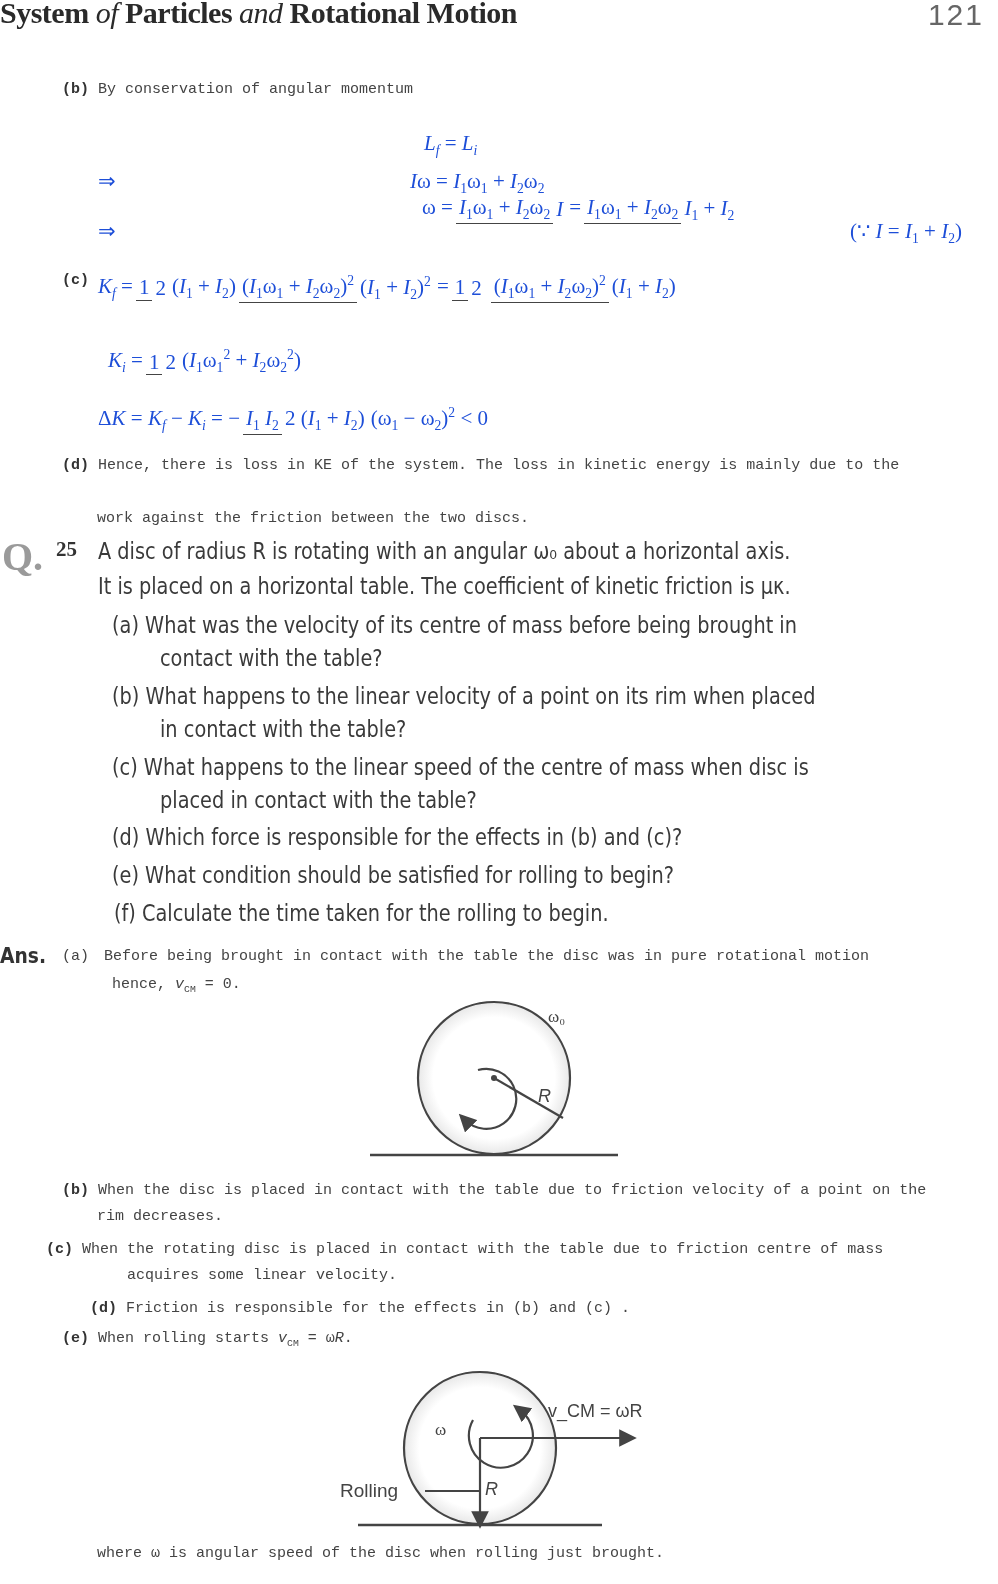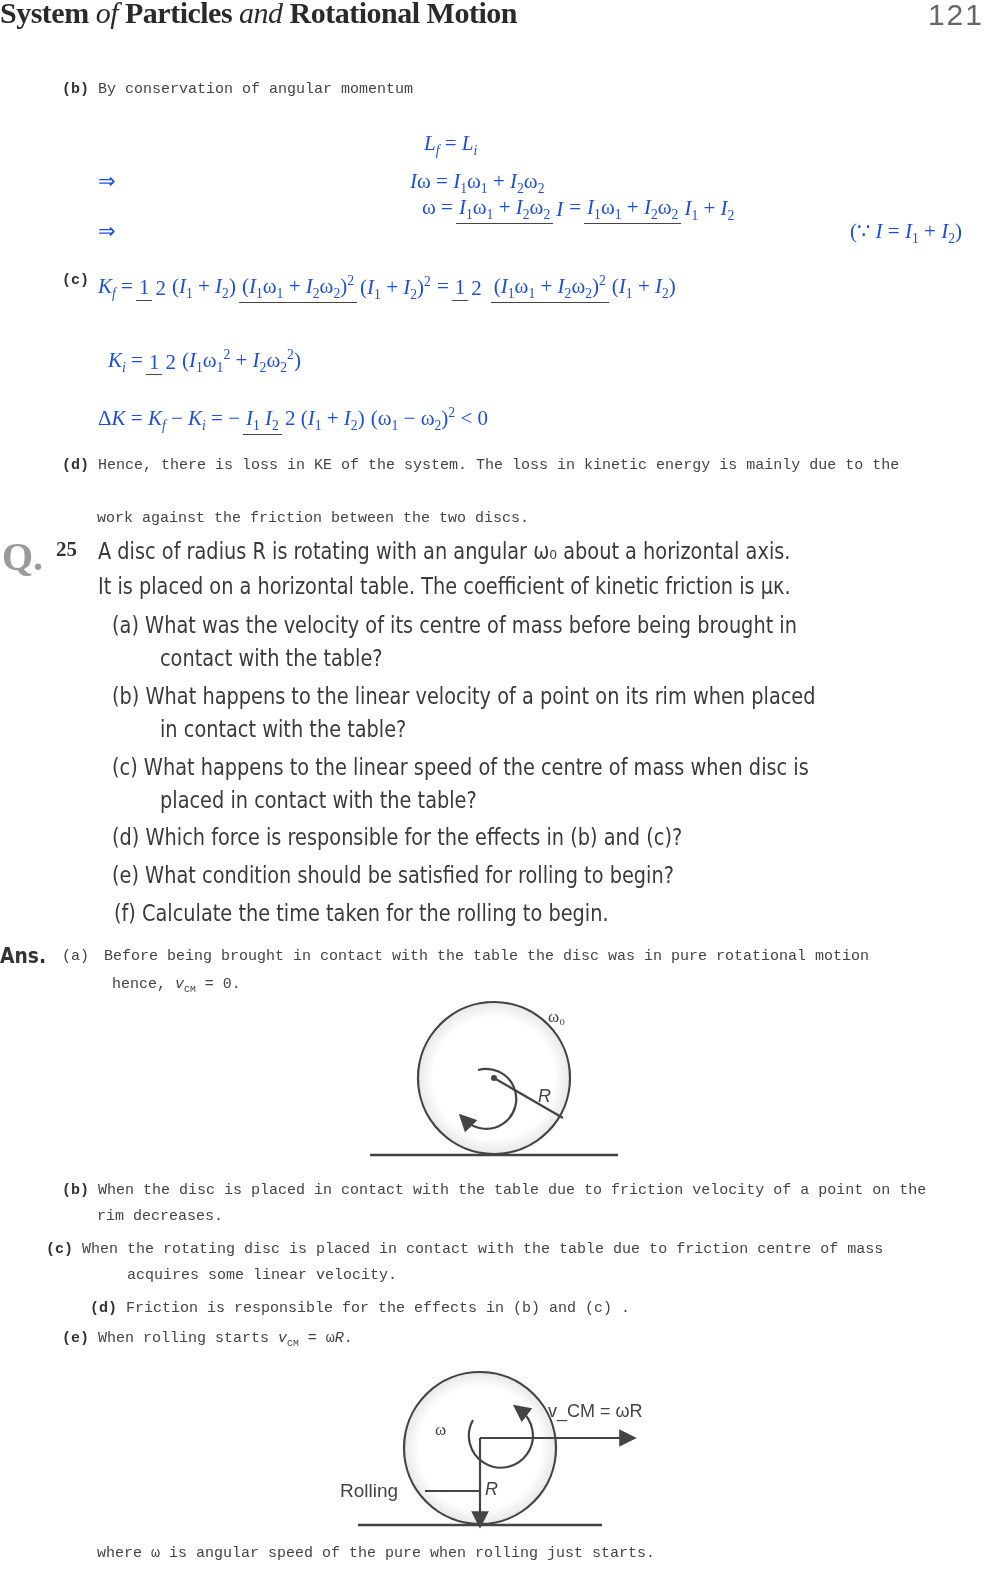--- a/index.html
+++ b/index.html
@@ -150,13 +150,13 @@
   <line x1="150" y1="73" x2="298" y2="73" stroke="#444" stroke-width="2.2" marker-end="url(#ah2)"></line>
   <line x1="150" y1="73" x2="150" y2="155" stroke="#444" stroke-width="2.2" marker-end="url(#ah2)"></line>
   <line x1="95" y1="126" x2="150" y2="126" stroke="#444" stroke-width="2.2"></line>
   <text x="105" y="70" font-family="Liberation Serif, serif" font-size="17" fill="#444">ω</text>
   <text x="218" y="52" font-family="Liberation Sans, sans-serif" font-size="18" fill="#444">v_CM = ωR</text>
   <text x="155" y="130" font-family="Liberation Sans, sans-serif" font-style="italic" font-size="18" fill="#444">R</text>
   <text x="10" y="132" font-family="Liberation Sans, sans-serif" font-size="19" fill="#444">Rolling</text>
   <line x1="28" y1="160" x2="272" y2="160" stroke="#444" stroke-width="2.6"></line>
 </svg>
 
-<div class="abs sans para" style="left:97px; top:1545px;">where ω is angular speed of the pure when rolling just starts.</div>
+<div class="abs sans para" style="left:97px; top:1545px;">where ω is angular speed of the disc when rolling just brought.</div>
 
 </body></html>

